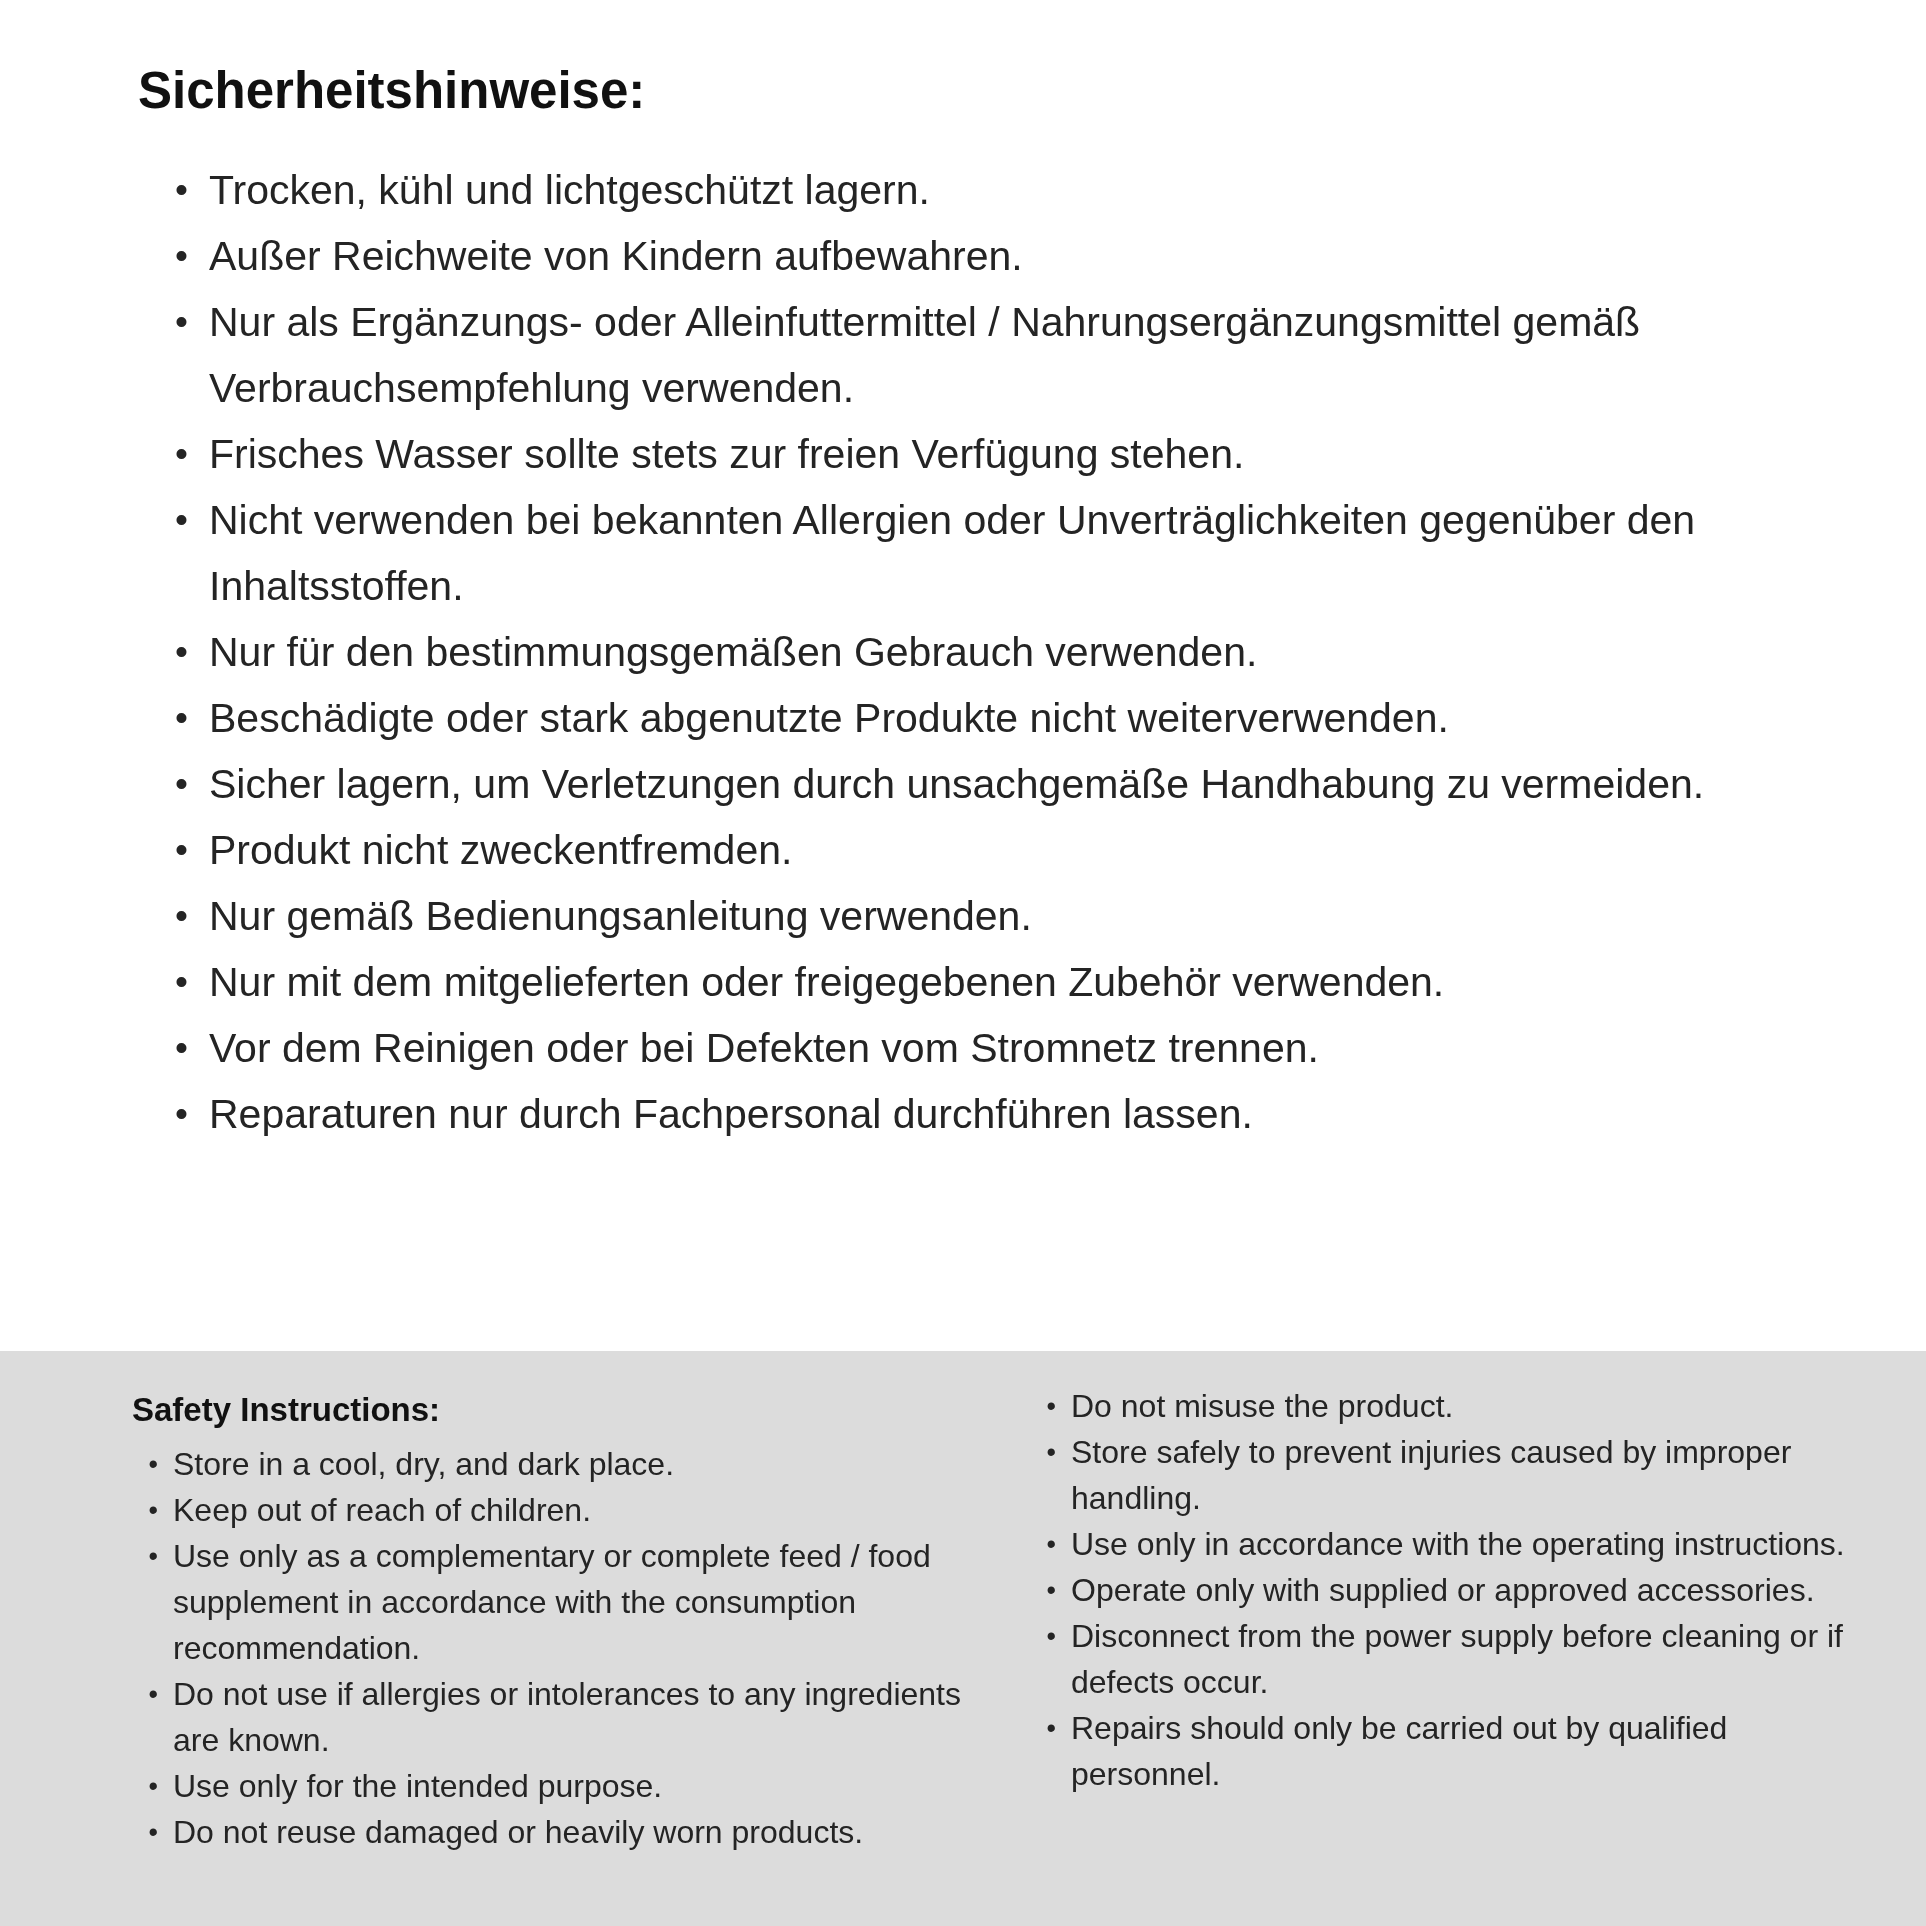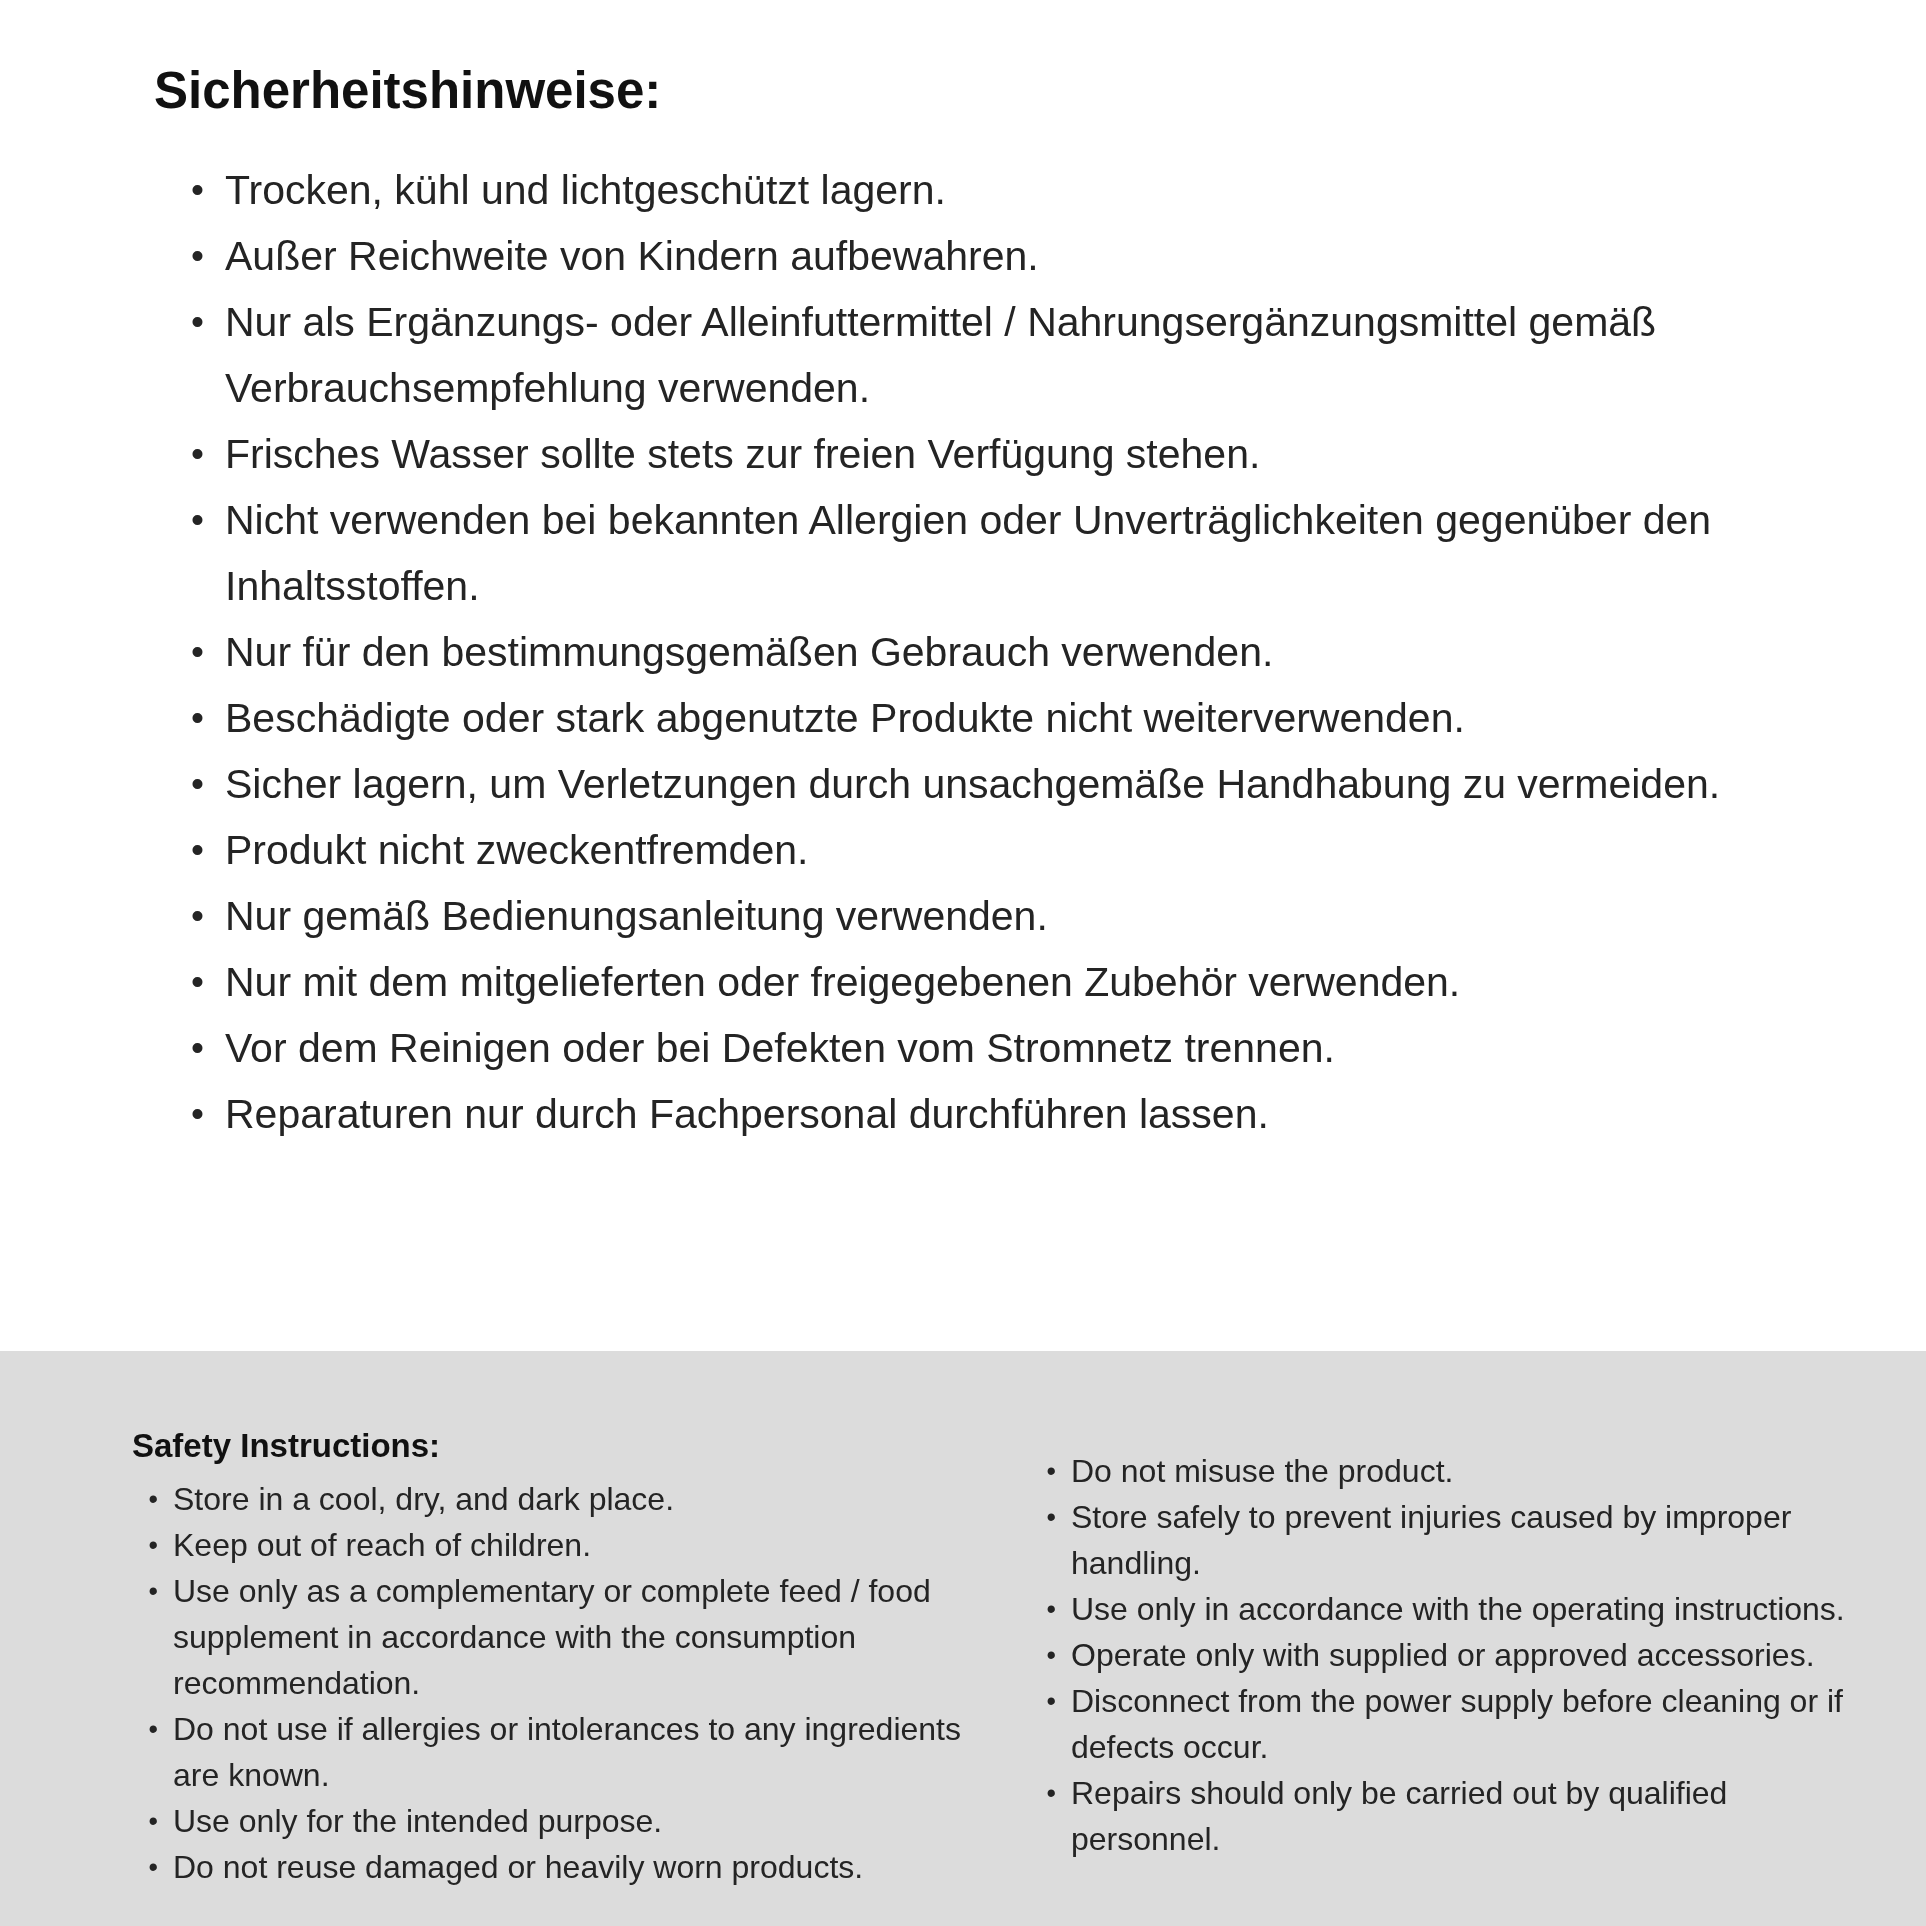--- a/index.html
+++ b/index.html
@@ -18,21 +18,21 @@
     position: relative;
     width: 1926px;
     height: 1926px;
     background: #ffffff;
     overflow: hidden;
   }
 
   
   .german-section {
     position: absolute;
-    top: 0; left: 16px; right: 0;
+    top: 0; left: 0; right: 0;
     height: 1351px;
     padding: 61px 0 0 138px;
   }
   .german-title {
     font-size: 51px;
     font-weight: 700;
     color: #111111;
     letter-spacing: 0;
   }
   .de-list {
@@ -58,21 +58,21 @@
     color: #242424;
   }
 
   
   .english-section {
     position: absolute;
     top: 1351px; left: 0; right: 0; bottom: 0;
     background: var(--band);
     padding: 40px 61px 0 132px;
     display: flex;
-    align-items: center;
+    align-items: flex-start;
   }
   .en-col { flex: 0 0 auto; }
   .en-col.left  { width: 899px; }
   .en-col.right { width: 835px; margin-left: 13px; margin-top: -7.7px; }
   .english-title {
     font-size: 33px;
     font-weight: 700;
     color: #111111;
     margin-bottom: 11.6px;
   }

